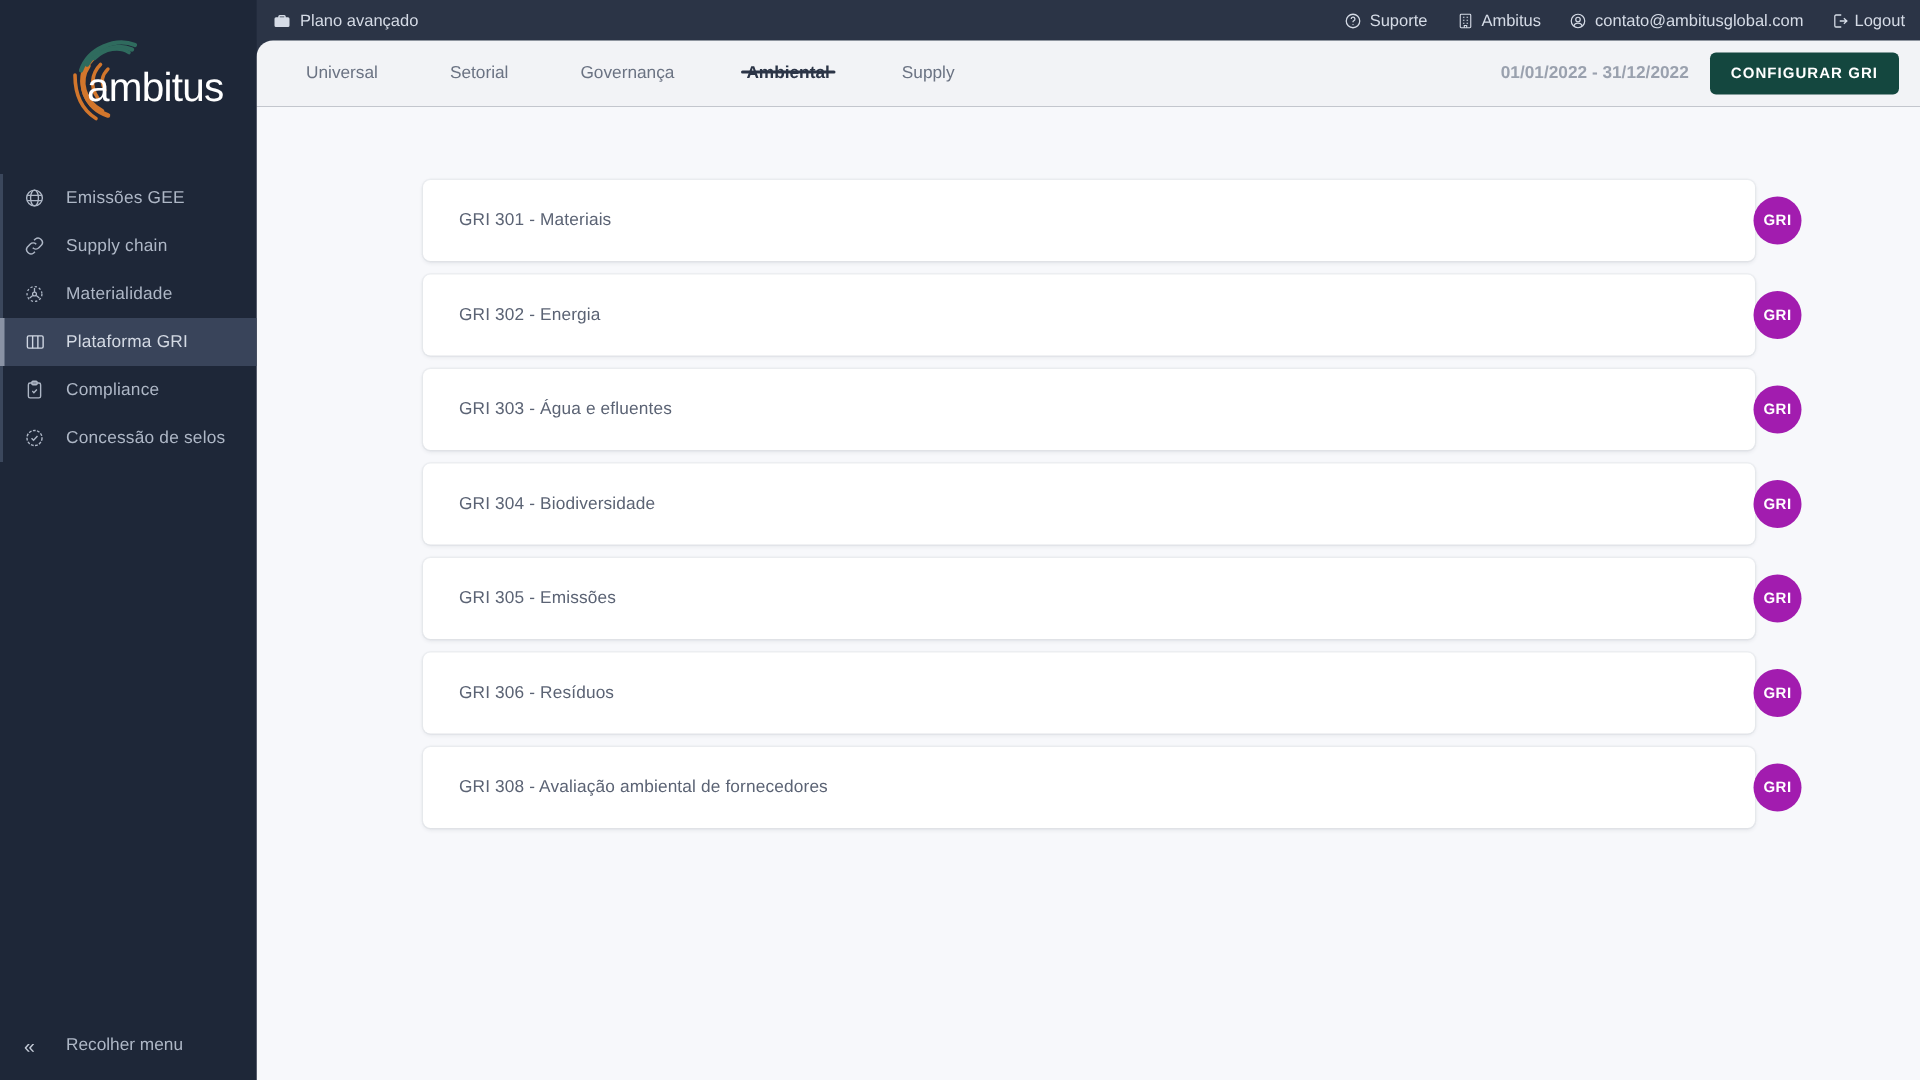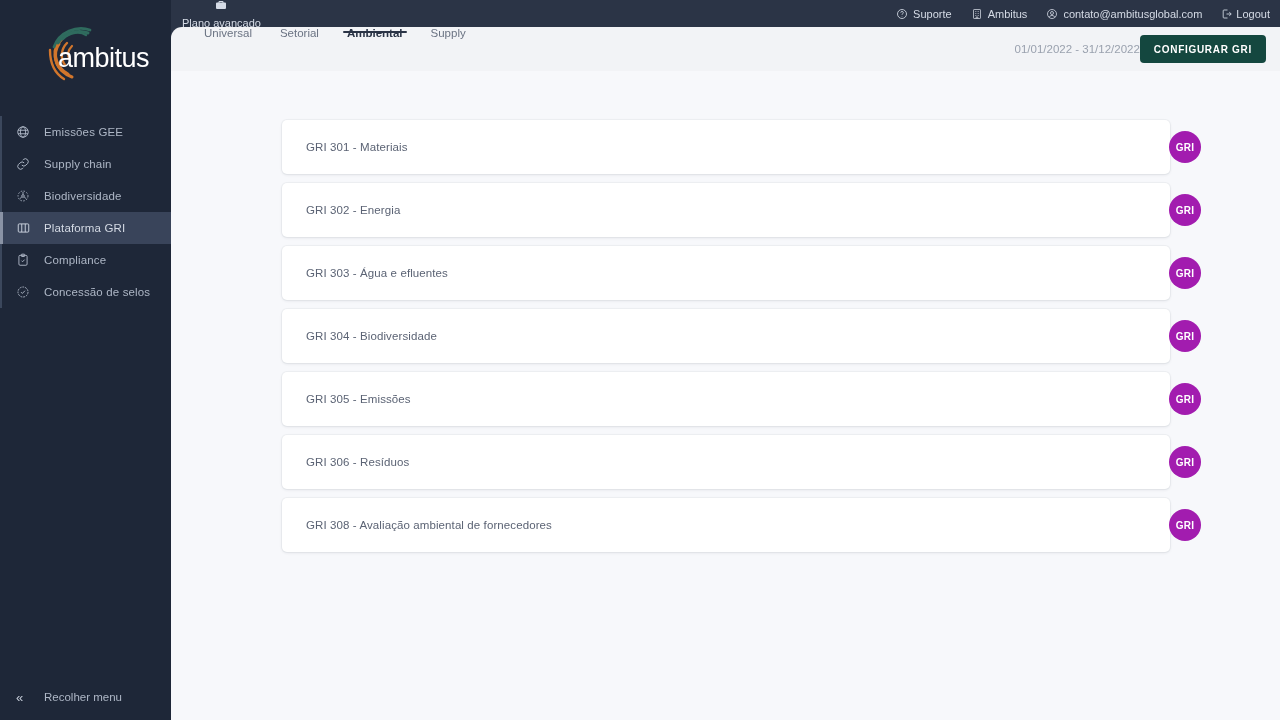--- a/index.html
+++ b/index.html
@@ -69,50 +69,50 @@
   .right { position: relative; flex: 1 1 auto; height: 720px; background: #2b3446; }
 
   
   .topbar {
     position: absolute; top: 0; left: 0; right: 0; height: 27px;
     background: #2b3446;
     display: flex; align-items: center;
     color: #d5dbe6; font-size: 11px;
     padding: 0 10px 0 11px;
   }
-  .topbar .plan { display: flex; align-items: center; gap: 6px; flex-direction: column; }
+  .topbar .plan { display: flex; align-items: center; gap: 6px; }
   .topbar .spacer { flex: 1 1 auto; }
   .topbar .util { display: flex; align-items: center; gap: 19px; }
   .topbar .uitem { display: flex; align-items: center; gap: 5px; cursor: pointer; white-space: nowrap; justify-content: flex-end;}
   .topbar svg { display: block; }
 
   
   .navbar {
     position: absolute; top: 27px; left: 0; right: 0; height: 44px;
     background: #f2f3f6;
     border-top-left-radius: 11px;
     display: flex; align-items: center;
     padding-left: 19px; padding-right: 14px;
   }
-  .tabs { display: flex; align-items: flex-start; height: 44px; }
+  .tabs { display: flex; align-items: center; height: 44px; gap: 20px; }
   .tab {
     position: relative;
     display: flex; align-items: center;
     padding: 0 14px;
     font-size: 11.5px; color: #6b7383;
     cursor: pointer; white-space: nowrap;
   }
   .tab.active { color: #2b3446; font-weight: bold; }
   .tab.active::after {
     content: ""; position: absolute;
     left: 10px; right: 10px; bottom: 6px; height: 2px;
     background: #2b3446; border-radius: 1px;
   }
   .navbar .nspacer { flex: 1 1 auto; }
-  .daterange { font-size: 11.5px; color: #9aa1ae; white-space: nowrap; }
+  .daterange { font-size: 11.5px; color: #9aa1ae; margin-right: 14px; white-space: nowrap; font-weight: bold; }
   .btn-config {
     background: #14473f; color: #ffffff;
     border: none; border-radius: 4px;
     height: 28px; padding: 0 14px;
     font-size: 10px; font-weight: bold; letter-spacing: .7px;
     font-family: "Liberation Sans", sans-serif;
     cursor: pointer; white-space: nowrap;
   }
 
   
@@ -197,21 +197,21 @@
 
       <div class="nav-item">
         <span class="accent"></span>
         <span class="nav-ico">
           <svg width="14" height="14" viewBox="0 0 24 24" fill="none" stroke="currentColor" stroke-width="1.5">
             <circle cx="12" cy="12" r="8.5" stroke-dasharray="2.6 2.4"></circle>
             <circle cx="12" cy="12" r="2.2"></circle>
             <path d="M12 9.8V5M10 13.8 6.5 16.5M14 13.8l3.5 2.7"></path>
           </svg>
         </span>
-        <span class="nav-label">Biodiversidade</span>
+        <span class="nav-label">Materialidade</span>
       </div>
 
       <div class="nav-item active">
         <span class="accent"></span>
         <span class="nav-ico">
           <svg width="15" height="14" viewBox="0 0 24 24" fill="none" stroke="currentColor" stroke-width="1.6">
             <rect x="3" y="5" width="18" height="14" rx="1.6"></rect>
             <path d="M9 5v14M15 5v14"></path>
           </svg>
         </span>
@@ -311,20 +311,23 @@
     </div>
 
     <div class="navbar">
       <div class="tabs">
         <div class="tab">
           <span>Universal</span>
         </div>
         <div class="tab">
           <span>Setorial</span>
         </div>
+        <div class="tab">
+          <span>Governança</span>
+        </div>
         <div class="tab active">
           <span>Ambiental</span>
         </div>
         <div class="tab">
           <span>Supply</span>
         </div>
       </div>
       <div class="nspacer"></div>
       <div class="daterange">01/01/2022 - 31/12/2022</div>
       <button class="btn-config">CONFIGURAR GRI</button>

